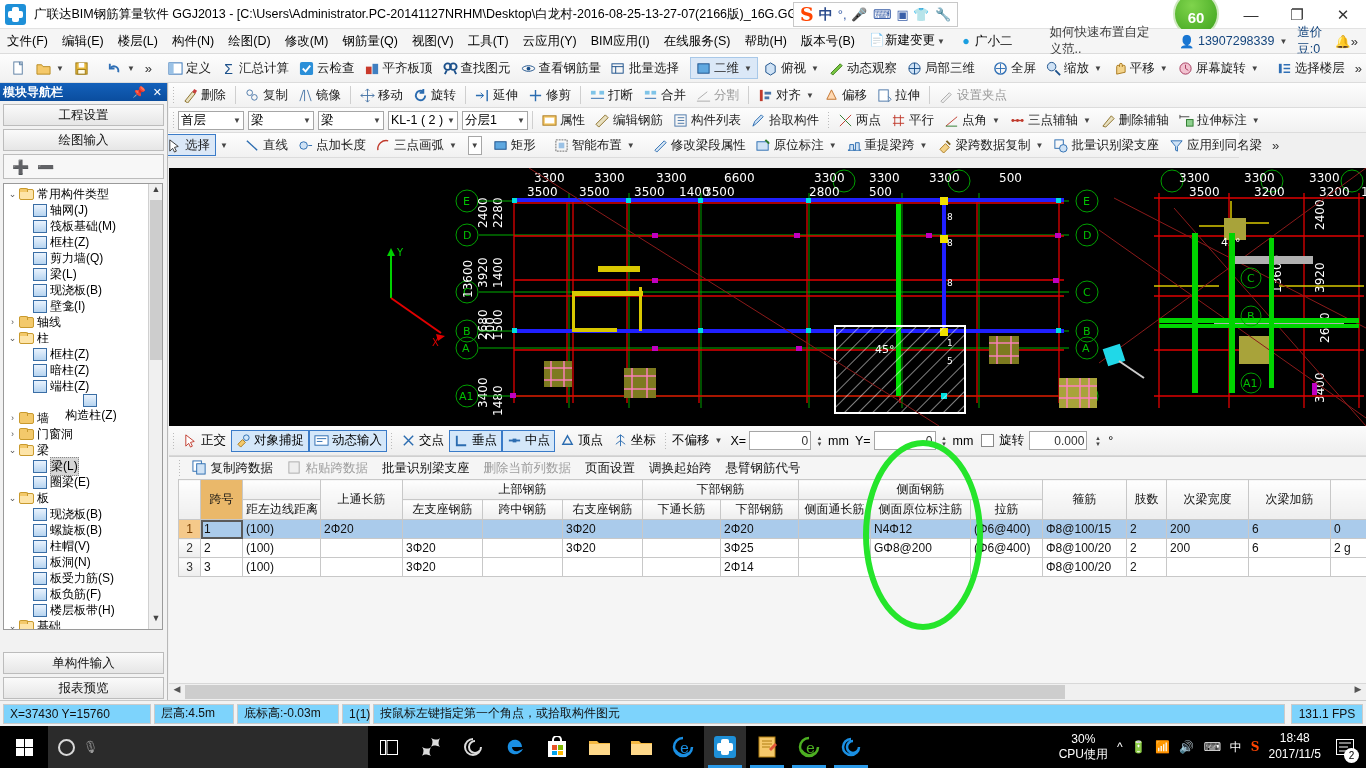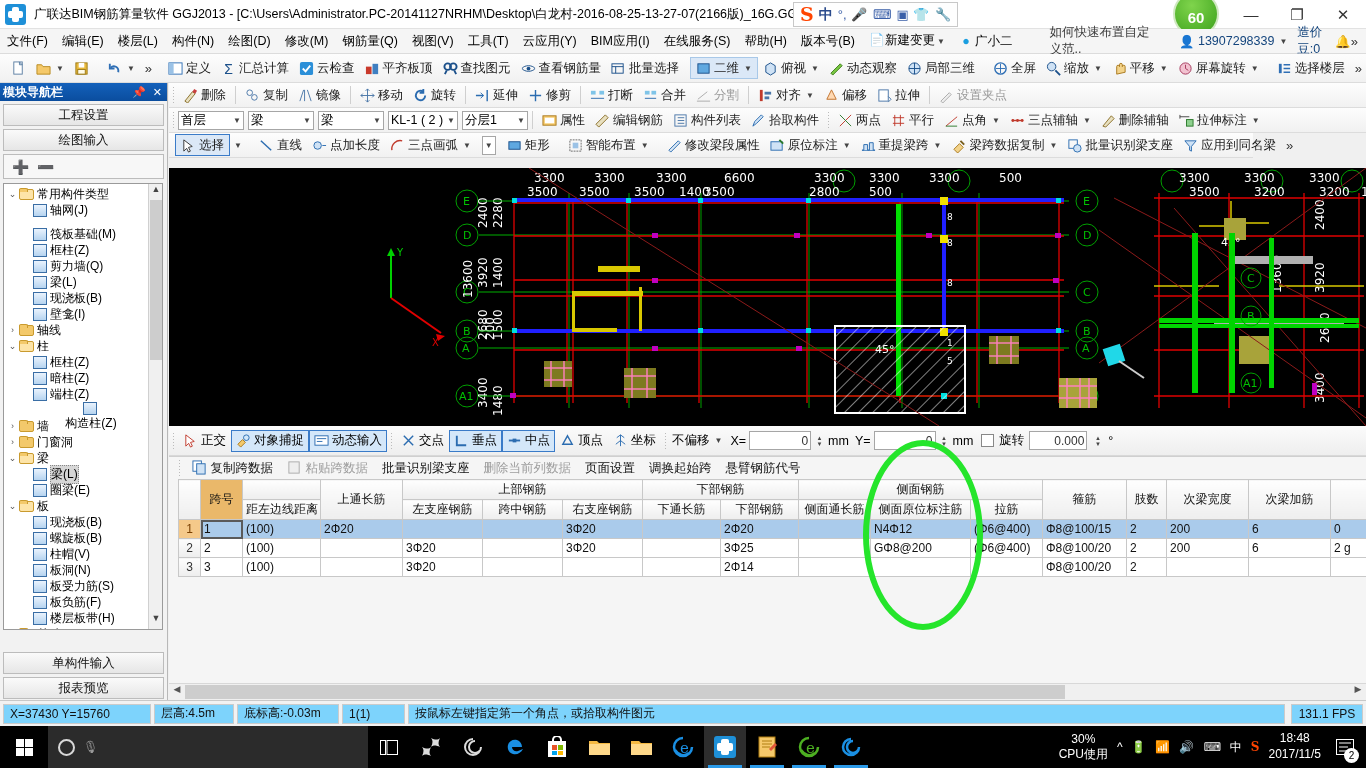--- a/index.html
+++ b/index.html
@@ -642,21 +642,21 @@
     <div class="tbtn">
         <svg class="ic" viewBox="0 0 16 16">
           <rect x="8" y="7" width="7" height="7" fill="#8fd18f" stroke="#2b7a2b"></rect>
           <path d="M1 4h10M1 2v4" stroke="#444"></path>
         </svg>
         <span>拉伸标注</span>
         <span class="caret">▼</span>
       </div>
   </div>
 
-  <div class="tbrow tbrow4" style="left:169px;width:1084px">
+  <div class="tbrow tbrow4" style="left:155px;width:1084px">
     <div class="tgrip"></div>
     <div class="tbtn" style="background:#dbe8f7;border:1px solid #3a7bc8">
       <svg class="ic" viewBox="0 0 16 16">
           <path d="M3 2l9 7-4 1 2 4-2 1-2-4-3 3z" fill="#fff" stroke="#333"></path>
         </svg>
       <span>选择</span>
     </div>
     <span class="caret" style="margin:0 4px">▼</span>
     <div class="tsep"></div>
     <div class="tbtn">
@@ -766,21 +766,21 @@
           <div class="tnode" style="padding-left: 0px;">
             <span class="tw">⌄</span>
             <span class="folder open"></span>
             <span class="lbl">常用构件类型</span>
           </div>
           <div class="tnode" style="padding-left: 14px;">
             <span class="tw"></span>
             <span class="leaf-ic"></span>
             <span class="lbl">轴网(J)</span>
           </div>
-          <div class="tnode" style="padding-left: 14px; margin-top: 8px;">
+          <div class="tnode" style="padding-left: 14px;">
             <span class="tw"></span>
             <span class="leaf-ic"></span>
             <span class="lbl">筏板基础(M)</span>
           </div>
           <div class="tnode" style="padding-left: 14px;">
             <span class="tw"></span>
             <span class="leaf-ic"></span>
             <span class="lbl">框柱(Z)</span>
           </div>
           <div class="tnode" style="padding-left: 14px;">
@@ -1612,21 +1612,21 @@
       <div class="ar" style="right:0">▶</div>
     </div>
   </div>
 
   <div class="green-oval"></div>
 
   <div class="statusbar">
     <div class="sb-cell" style="width:148px">X=37430 Y=15760</div>
     <div class="sb-cell" style="width:80px">层高:4.5m</div>
     <div class="sb-cell" style="width:102px">底标高:-0.03m</div>
-    <div class="sb-cell" style="width:63px">1(1)</div>
+    <div class="sb-cell" style="width:28px">1(1)</div>
     <div class="sb-cell" style="flex:1;margin-right:3px">按鼠标左键指定第一个角点，或拾取构件图元</div>
     <div class="sb-cell" style="width:72px;margin-right:3px;justify-content:center">131.1 FPS</div>
   </div>
 
   <div class="taskbar">
     <div class="startbtn">
       <span class="winlogo">
           <i></i>
           <i></i>
           <i></i>

